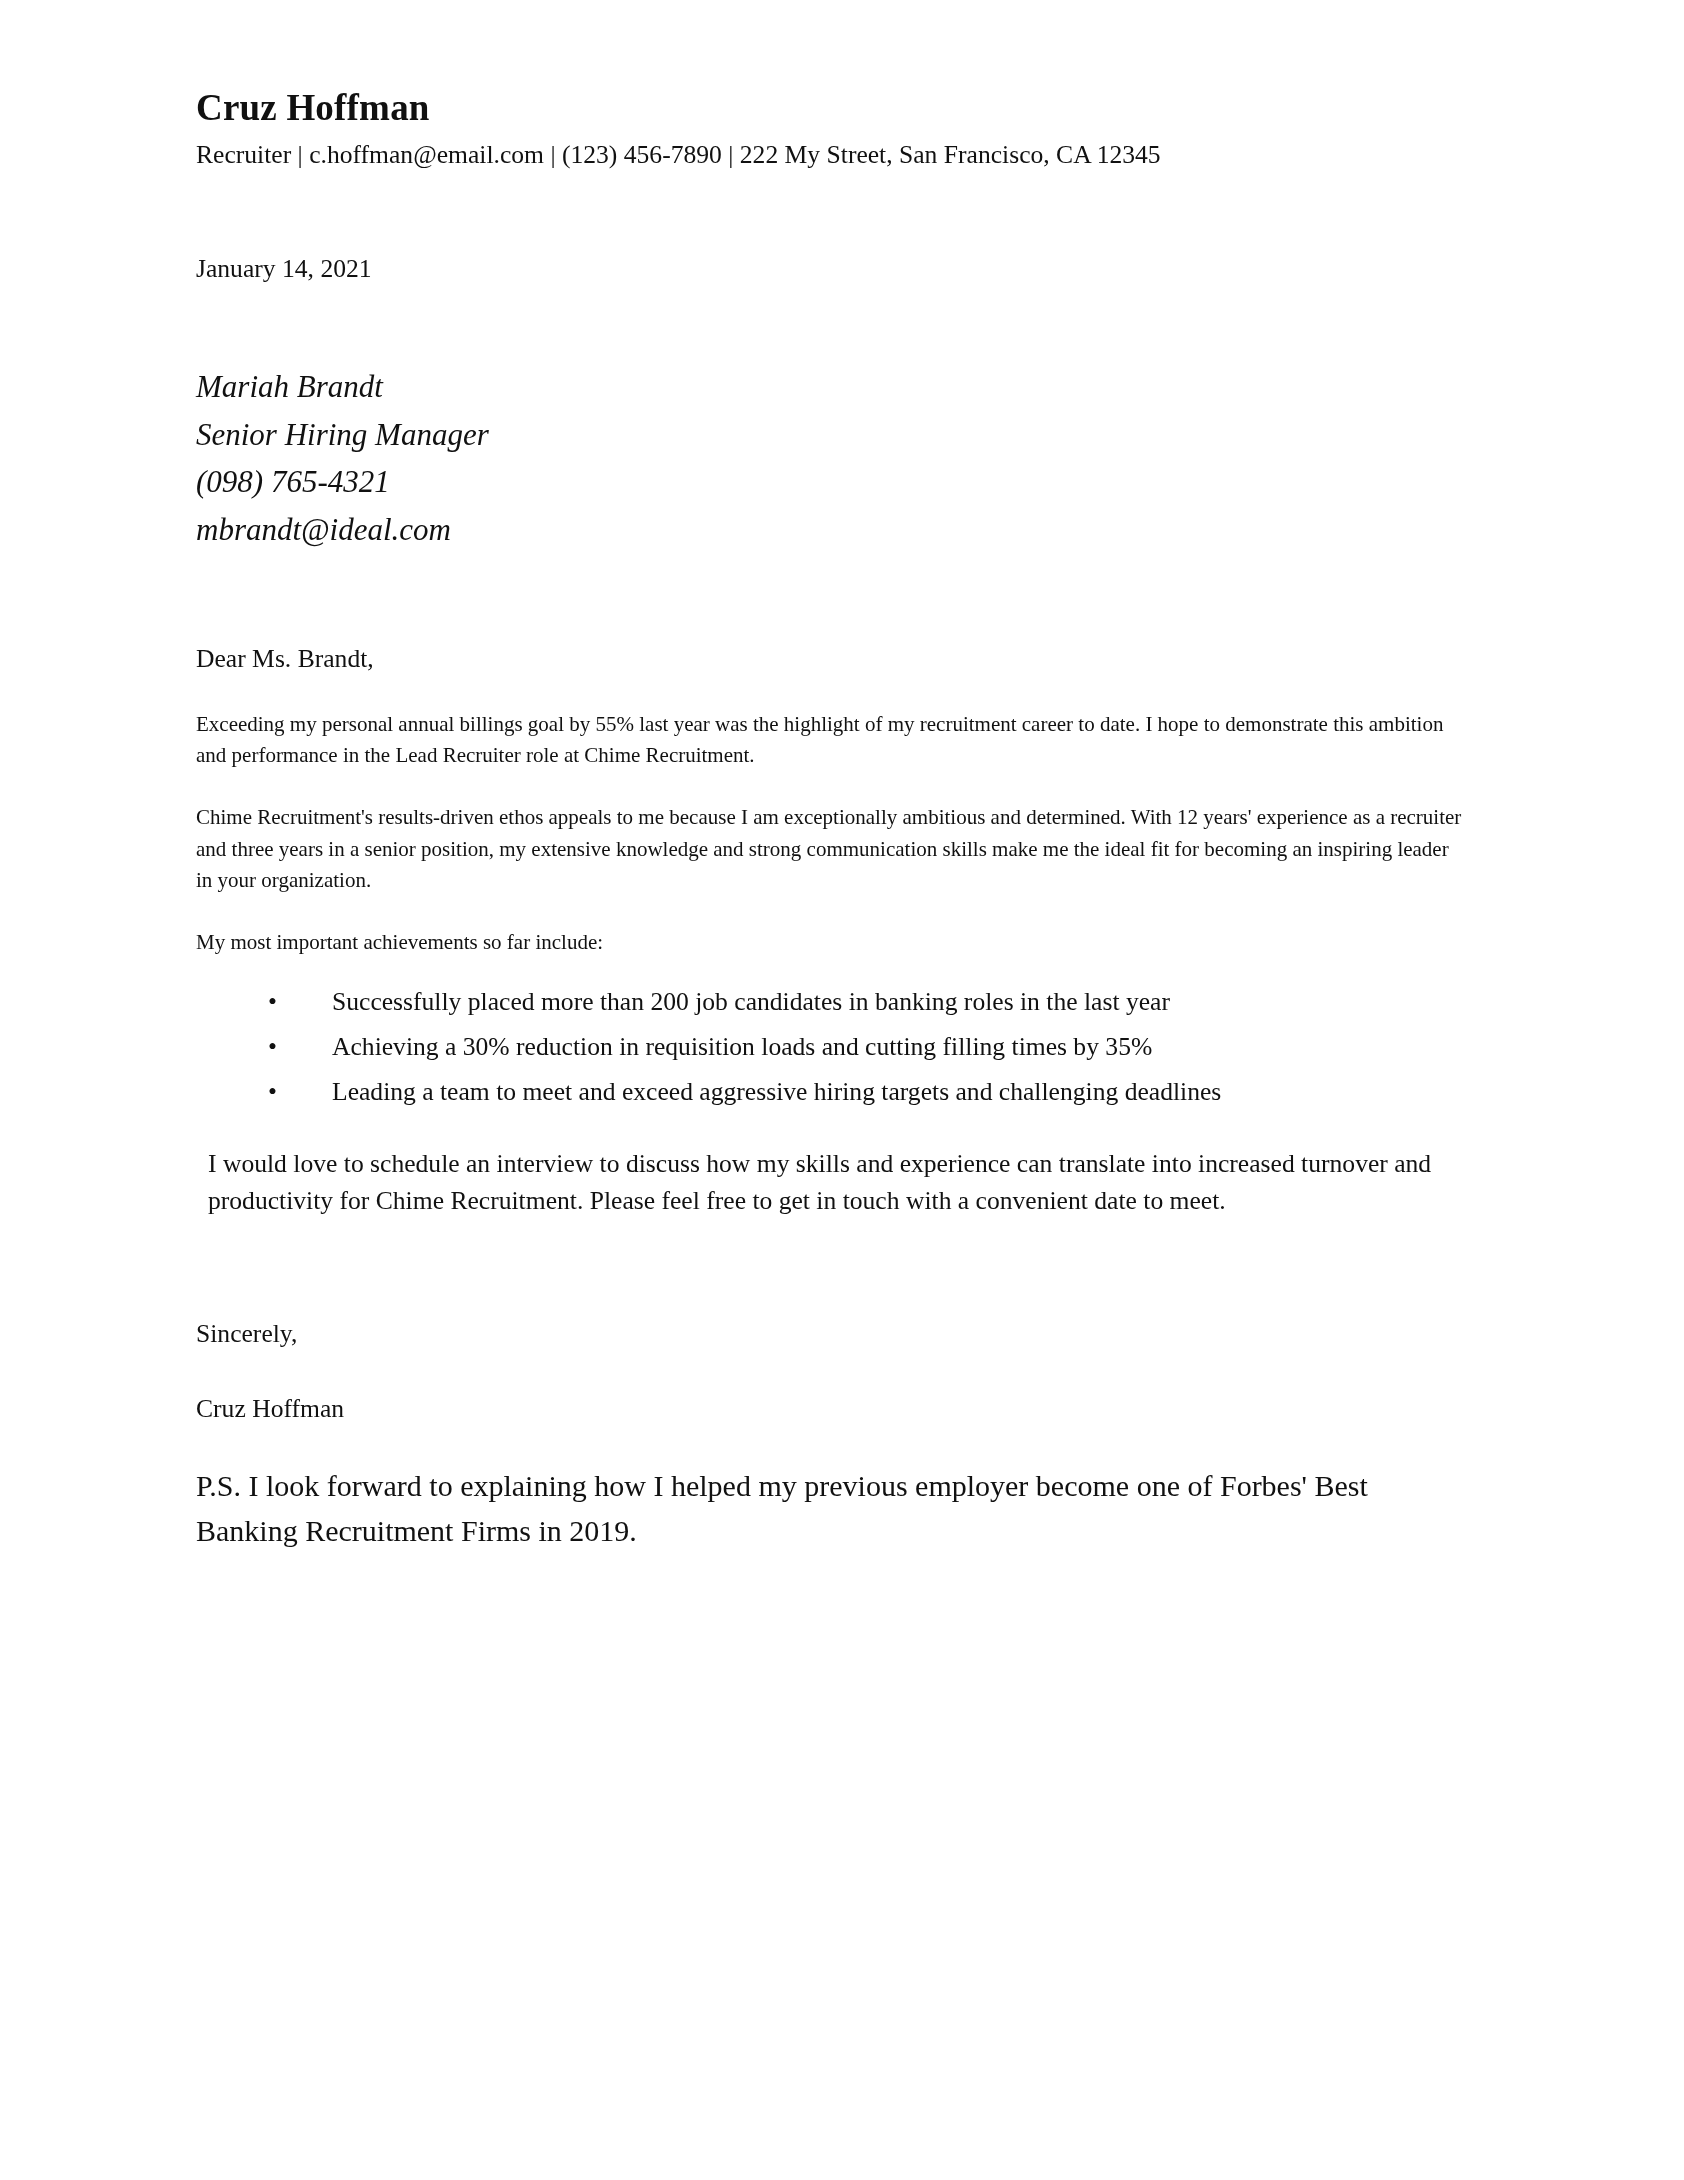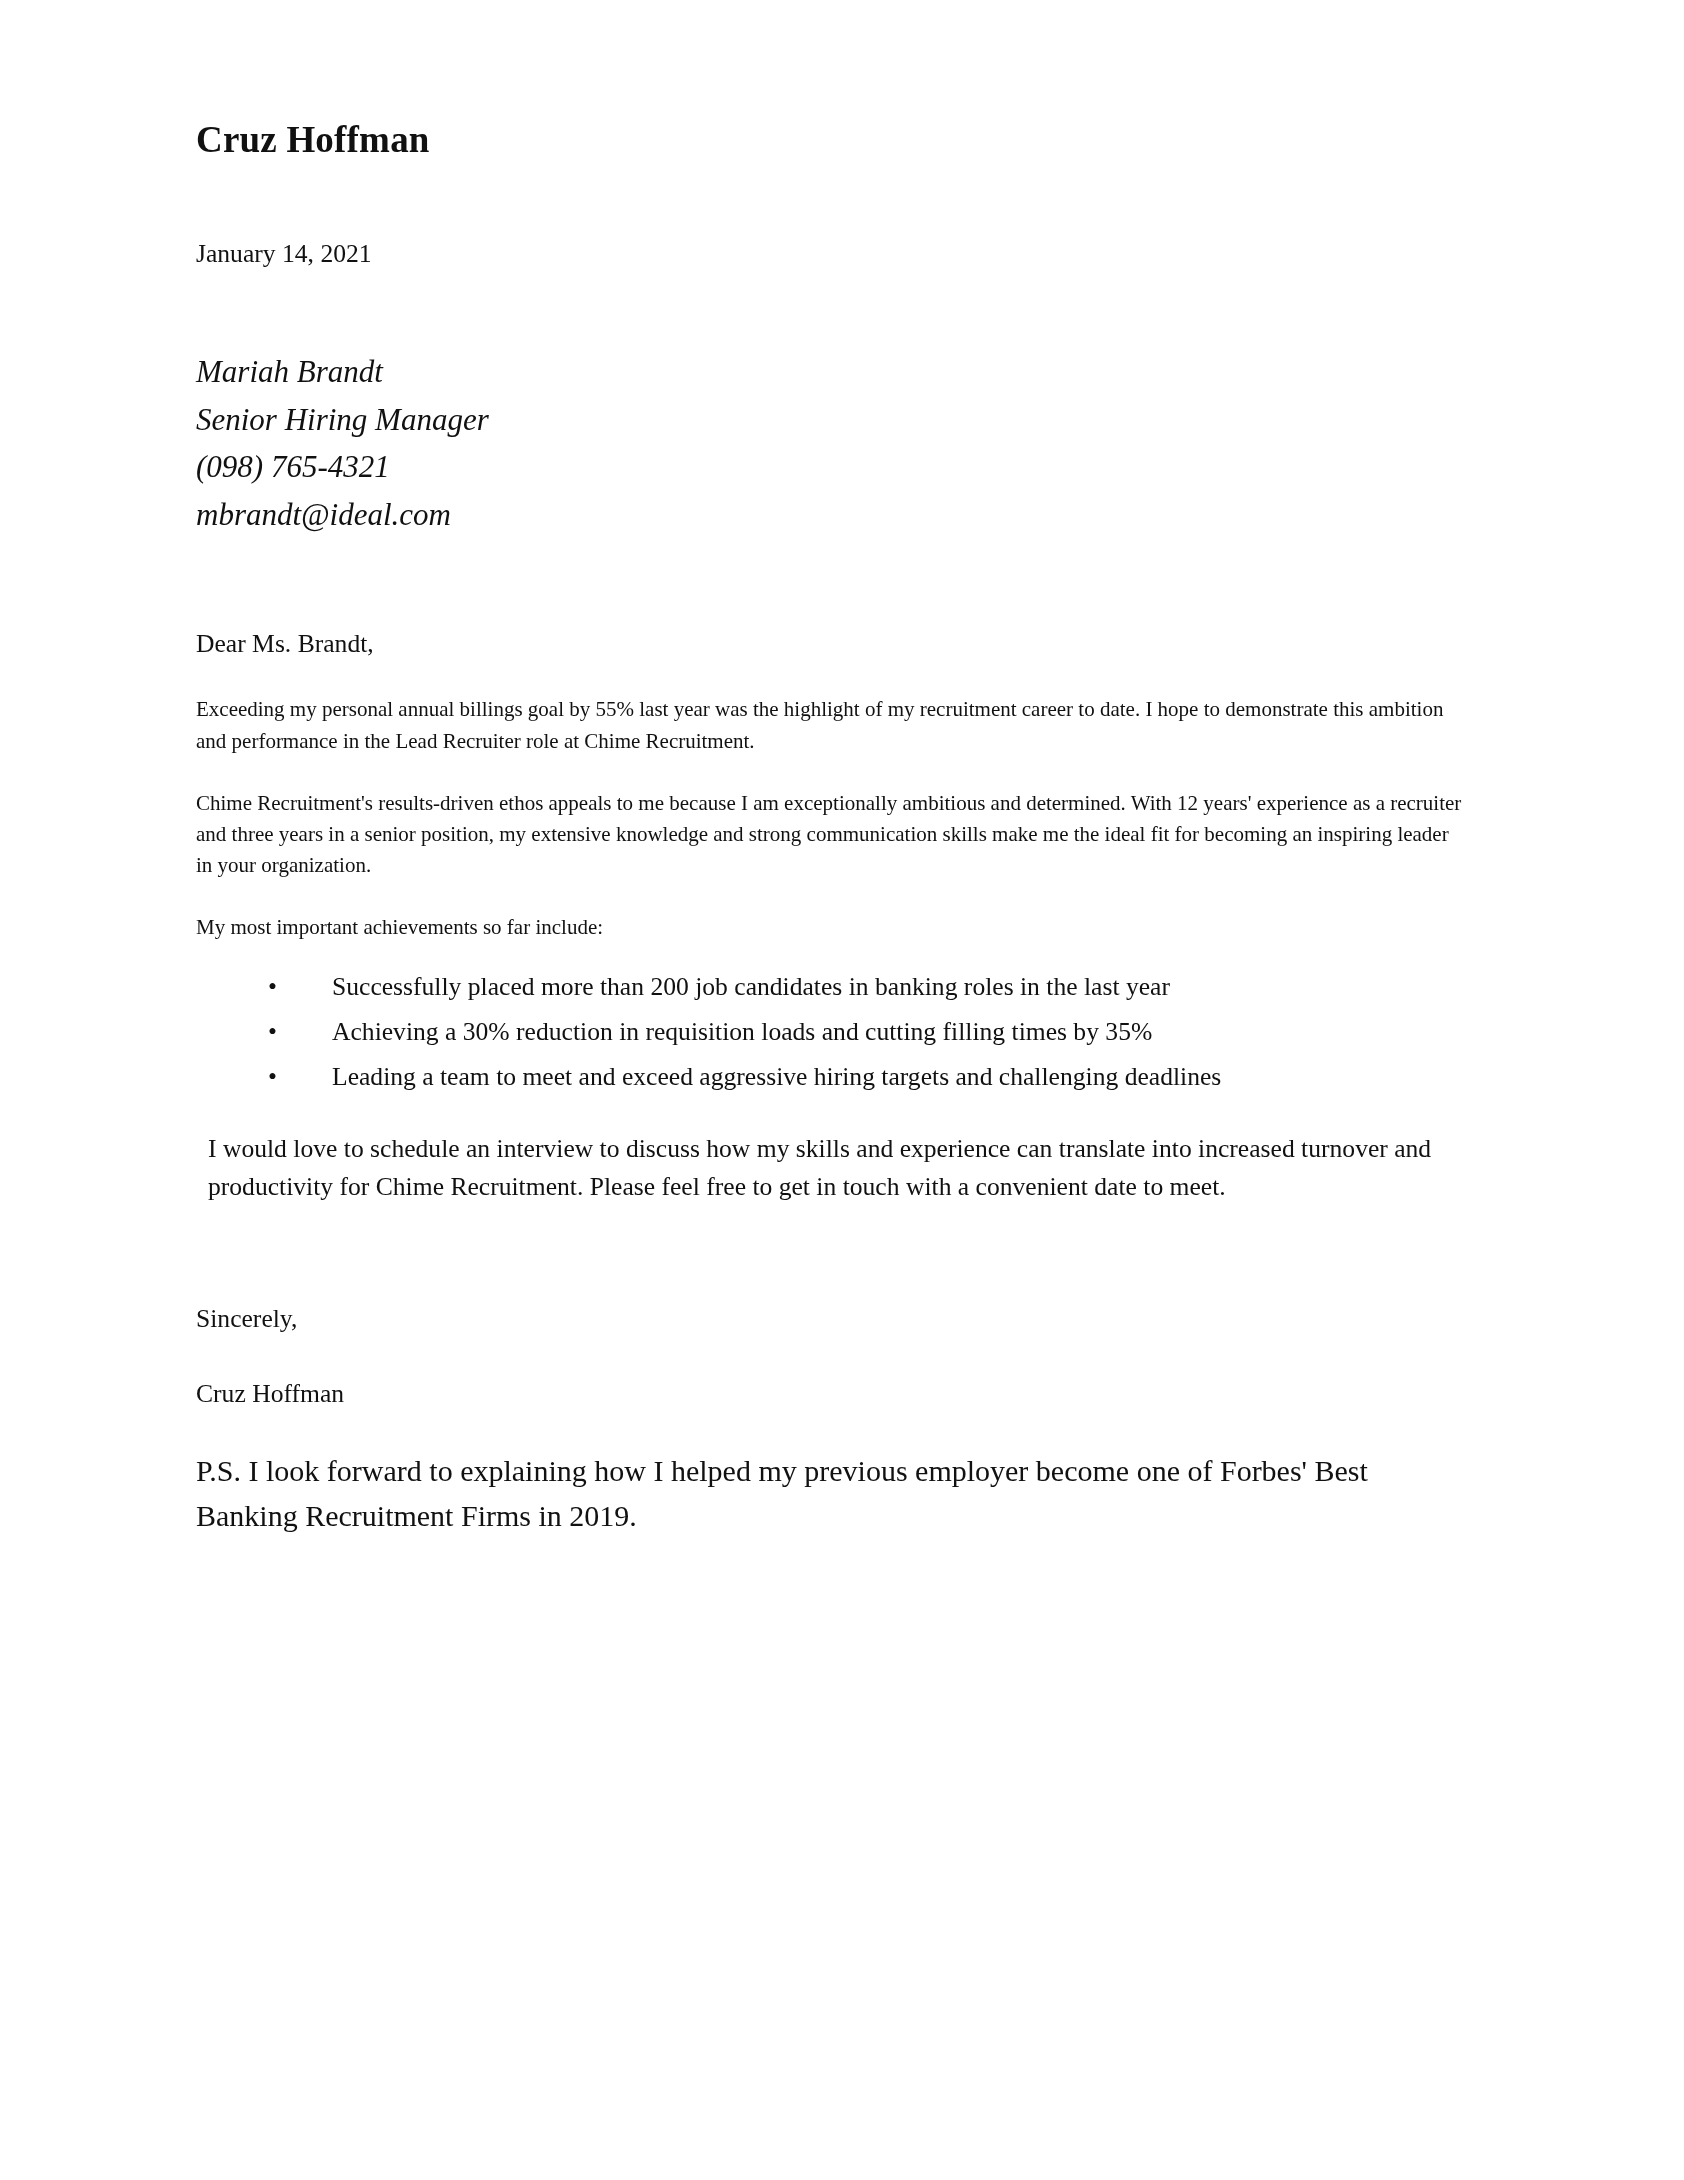--- a/index.html
+++ b/index.html
@@ -14,21 +14,21 @@
     font-family: "Liberation Serif", "DejaVu Serif", serif;
     color: #111111;
     -webkit-font-smoothing: antialiased;
   }
   .page {
     position: relative;
     width: 1685px;
     height: 2181px;
     background: #ffffff;
     box-sizing: border-box;
-    padding: 120px 220px 0 196px;
+    padding: 88px 220px 0 196px;
   }
   .letter {
     width: 1269px;
   }
 
   
   .sender-name {
     font-size: 37px;
     font-weight: bold;
     line-height: 1.08;
@@ -113,20 +113,21 @@
   }
 </style>
 </head>
 <body>
 
 <div class="page">
   <div class="letter">
 
     <header>
       <h1 class="sender-name">Cruz Hoffman</h1>
+      <p class="sender-contact">Recruiter | c.hoffman@email.com | (123) 456-7890 | 222 My Street, San Francisco, CA 12345</p>
     </header>
 
     <p class="date-line">January 14, 2021</p>
 
     <address class="recipient">
       <p class="rline">Mariah Brandt</p>
       <p class="rline">Senior Hiring Manager</p>
       <p class="rline">(098) 765-4321</p>
       <p class="rline">mbrandt@ideal.com</p>
     </address>

